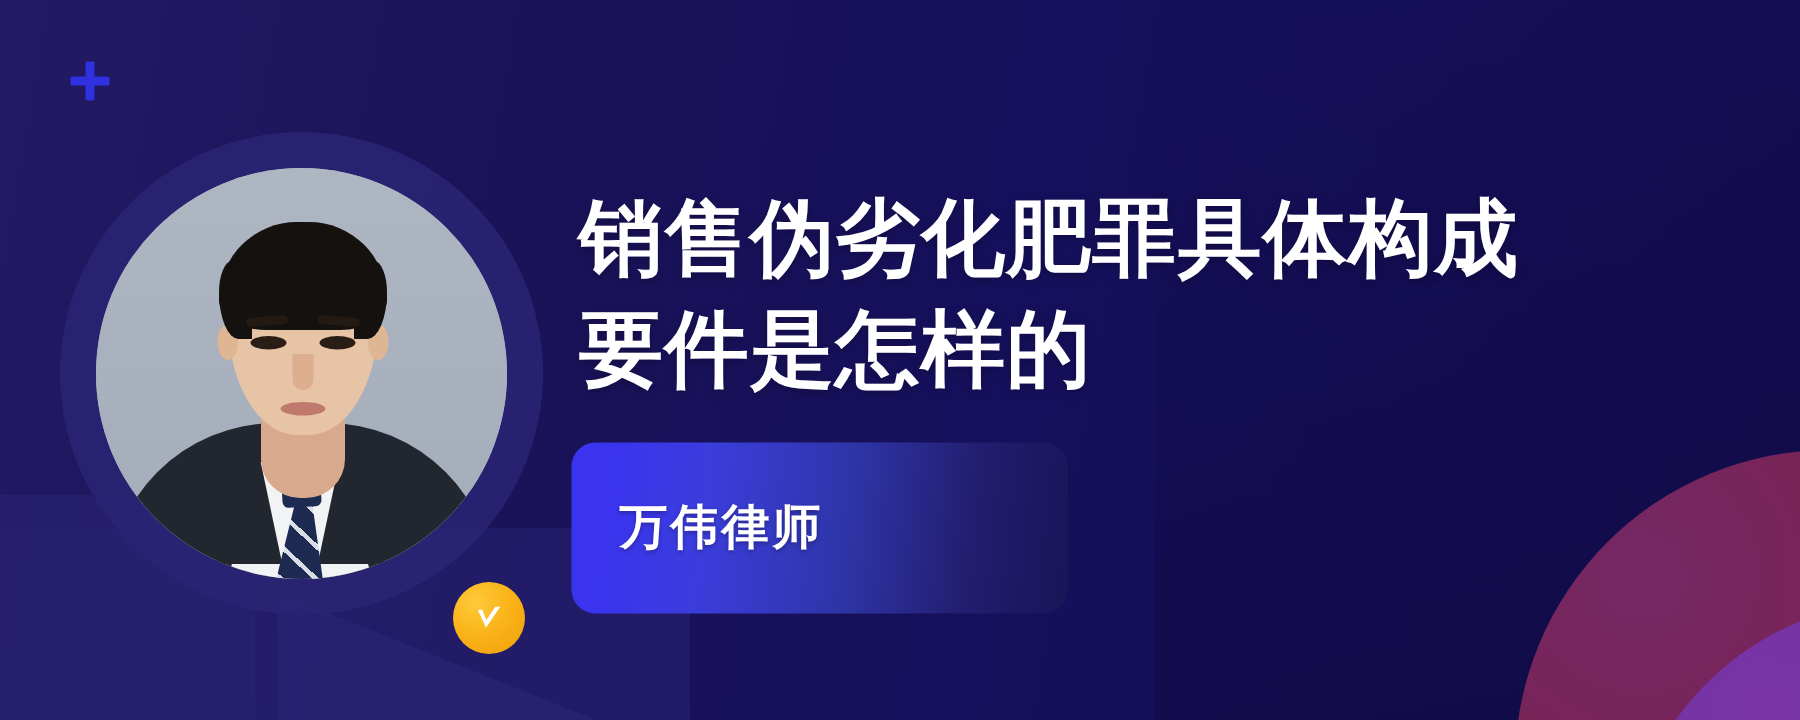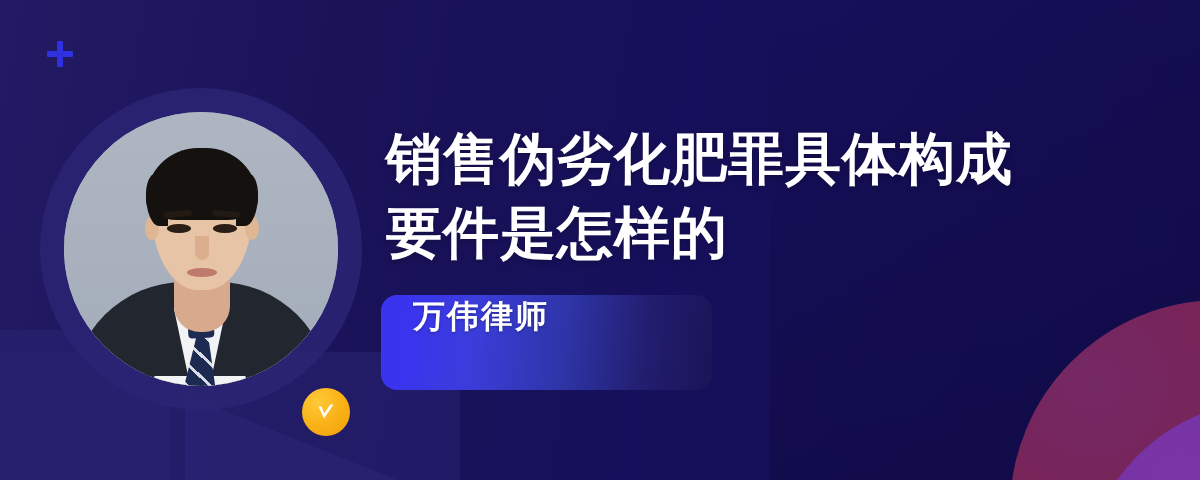--- a/index.html
+++ b/index.html
@@ -213,25 +213,25 @@
     letter-spacing: 1px;
     white-space: pre-wrap;
     text-shadow: 0 2px 6px rgba(0,0,0,.25);
   }
 
   .name-badge {
     position: absolute;
     left: 381px;
     top: 295px;
     width: 331px;
-    height: 95px;
+    height: 114px;
     border-radius: 16px;
     background: linear-gradient(96deg, #3a34ef 0%, #3a34ef 8%, #3b3ddb 28%, #2e35a8 55%, #221d6e 80%, #1a1458 100%);
     display: flex;
-    align-items: flex-start;
+    align-items: center;
   }
   .name-badge-text {
     padding-left: 32px;
     color: #ffffff;
     font-size: 32px;
     font-weight: bold;
     letter-spacing: 2px;
     text-shadow: 0 1px 3px rgba(0,0,0,.3);
   }
 </style>

